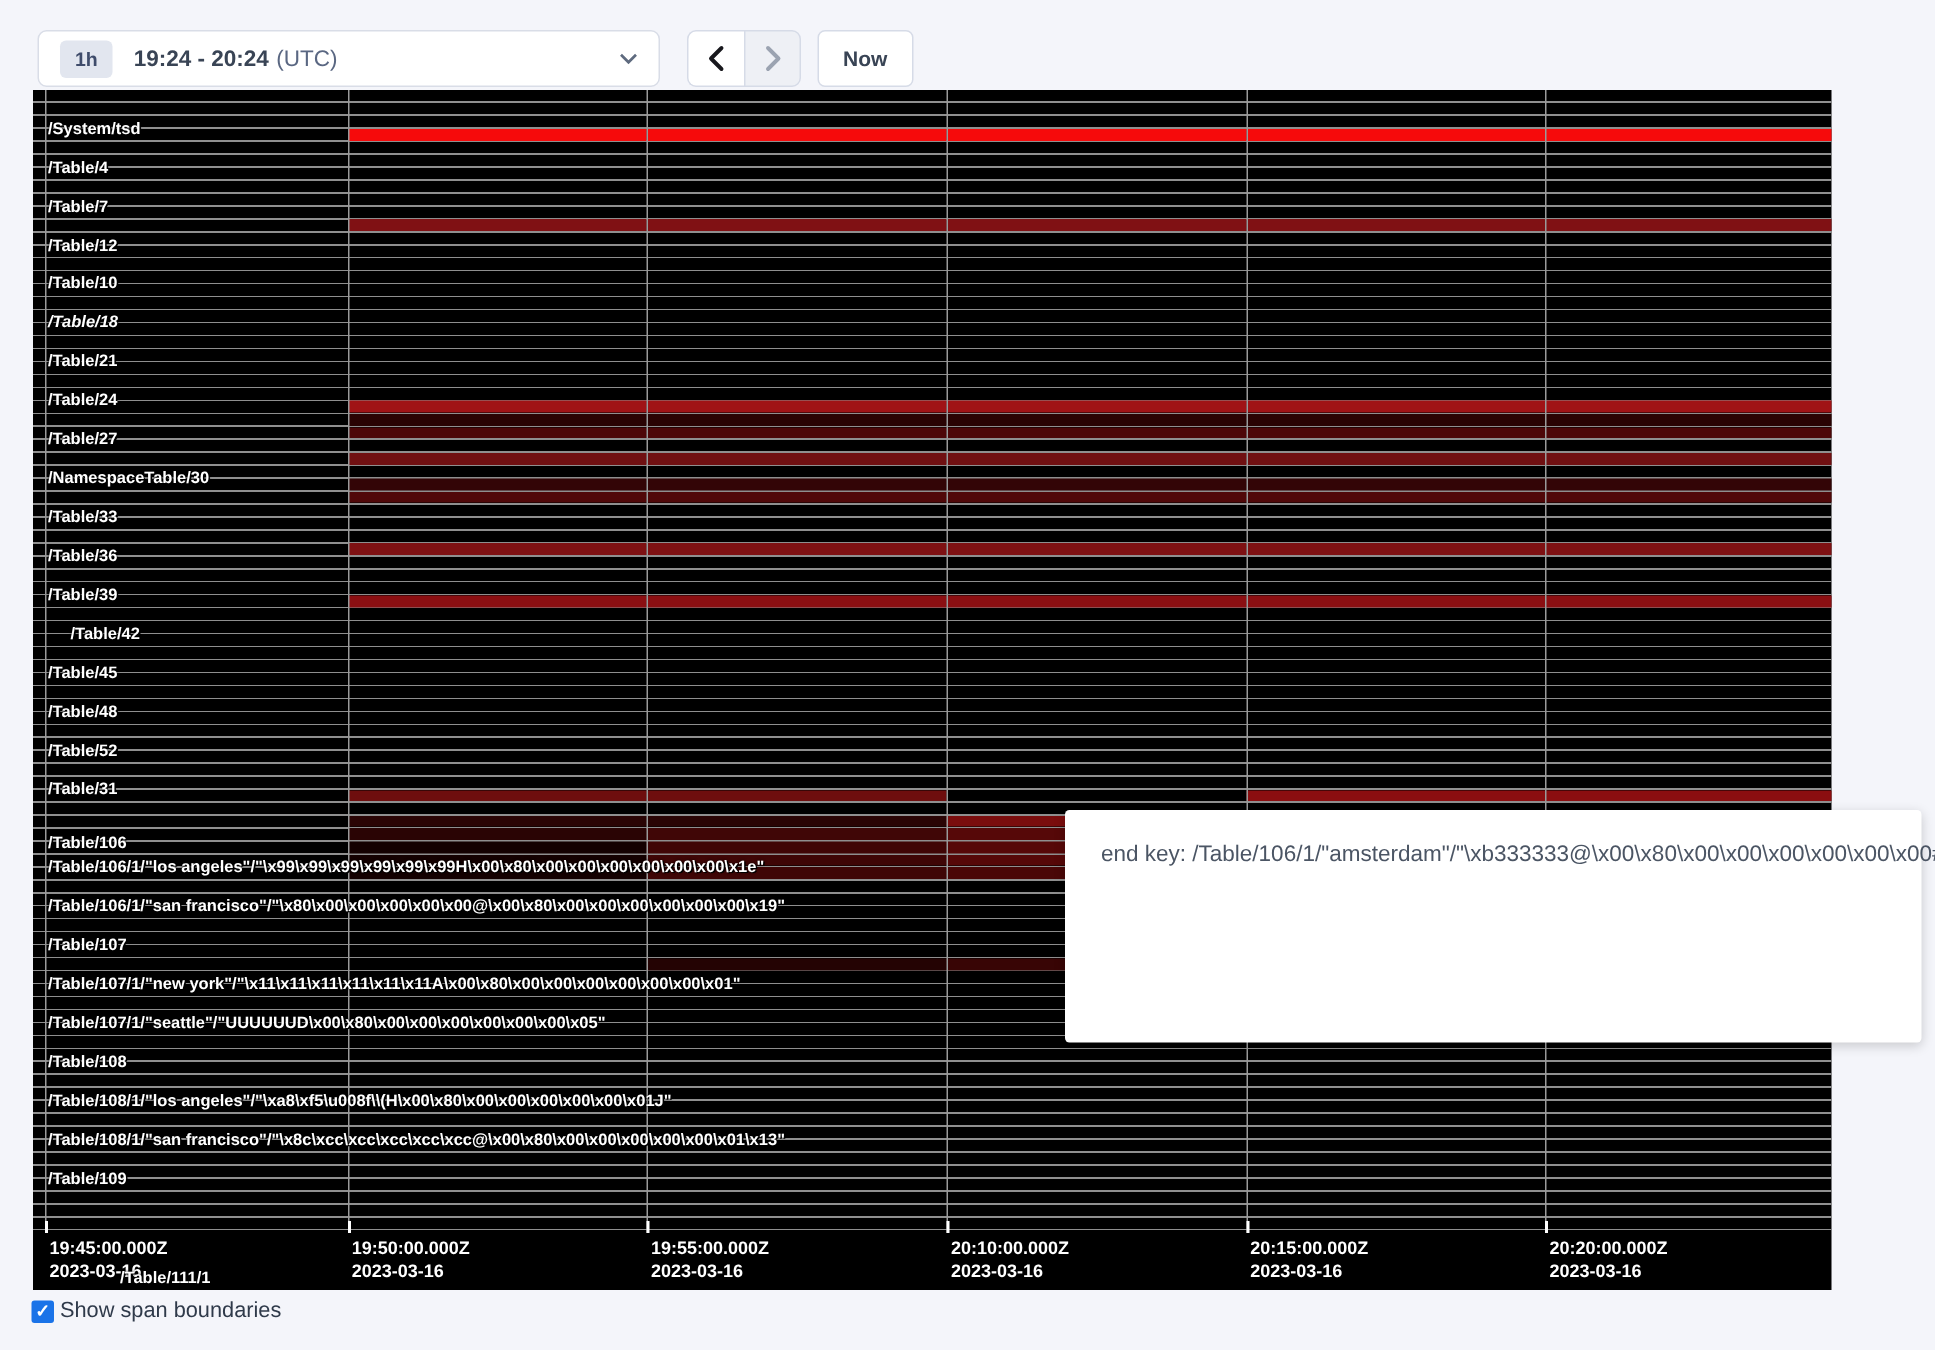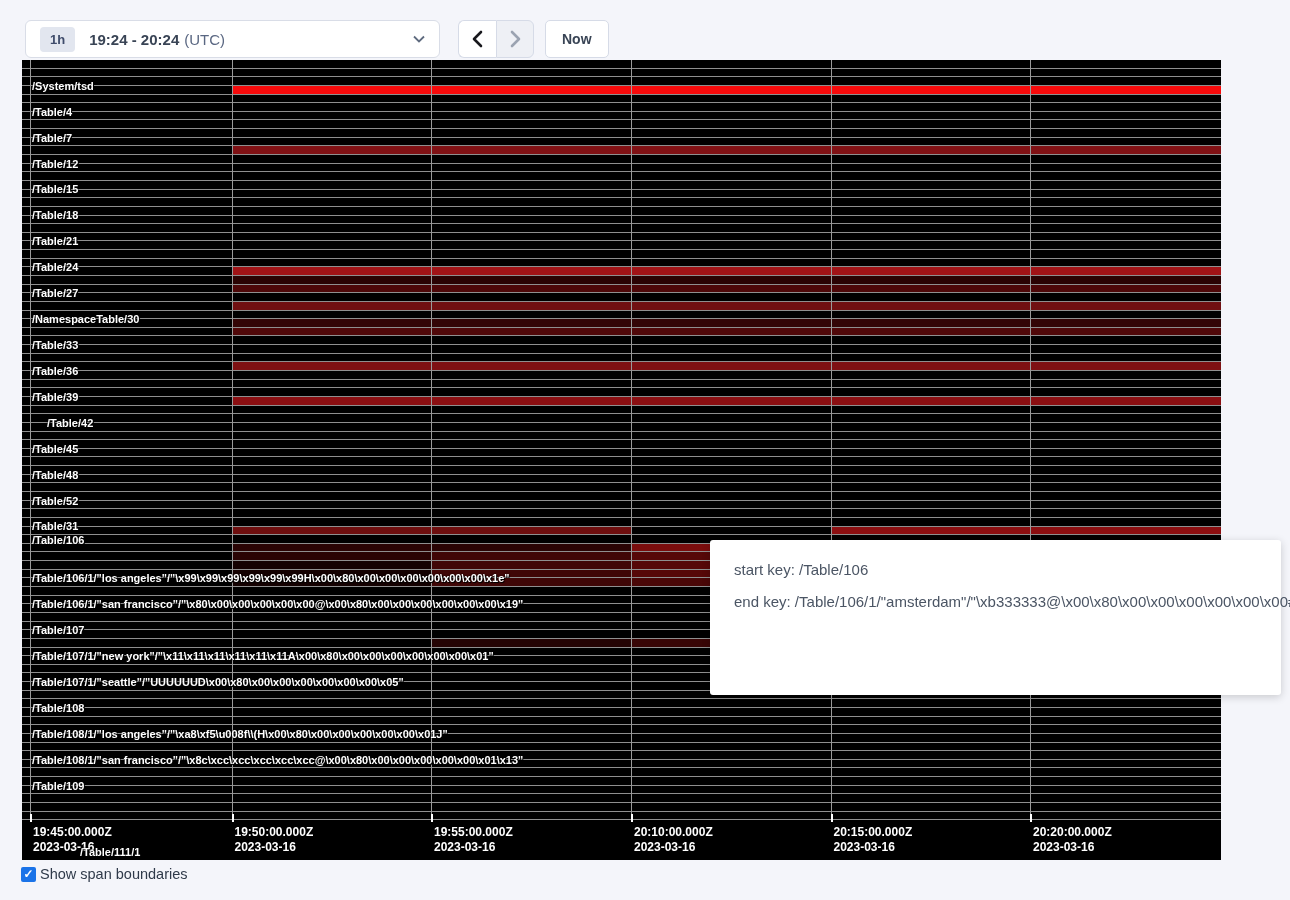--- a/index.html
+++ b/index.html
@@ -205,48 +205,47 @@
     <div class="axis-label" style="left: 811.5px; top: 765px; white-space: pre;">20:15:00.000Z
 2023-03-16</div>
     <div class="grid-line" style="left: 1008px;"></div>
     <div class="axis-tick" style="left: 1008px;"></div>
     <div class="axis-label" style="left: 1011px; top: 765px; white-space: pre;">20:20:00.000Z
 2023-03-16</div>
     <div class="row-label" style="top: 19.78px;">/System/tsd</div>
     <div class="row-label" style="top: 45.7px;">/Table/4</div>
     <div class="row-label" style="top: 71.62px;">/Table/7</div>
     <div class="row-label" style="top: 97.54px;">/Table/12</div>
-    <div class="row-label" style="top: 123.46px;">/Table/15</div>
-    <div class="row-label" style="top: 149.38px;">/Table/18</div>
+    <div class="row-label" style="top: 123.46px;">/Table/10</div>
+    <div class="row-label" style="top: 149.38px; font-style: italic;">/Table/18</div>
     <div class="row-label" style="top: 175.3px;">/Table/21</div>
     <div class="row-label" style="top: 201.22px;">/Table/24</div>
     <div class="row-label" style="top: 227.14px;">/Table/27</div>
     <div class="row-label" style="top: 253.06px;">/NamespaceTable/30</div>
     <div class="row-label" style="top: 278.98px;">/Table/33</div>
     <div class="row-label" style="top: 304.9px;">/Table/36</div>
     <div class="row-label" style="top: 330.82px;">/Table/39</div>
     <div class="row-label" style="top: 356.74px; margin-left: 15px;">/Table/42</div>
     <div class="row-label" style="top: 382.66px;">/Table/45</div>
     <div class="row-label" style="top: 409px;">/Table/48</div>
     <div class="row-label" style="top: 434.5px;">/Table/52</div>
     <div class="row-label" style="top: 460.42px;">/Table/31</div>
-    <div class="row-label" style="top: 474px;">/Table/106</div>
+    <div class="row-label" style="top: 496px;">/Table/106</div>
     <div class="row-label" style="top: 512.26px;">/Table/106/1/"los angeles"/"\x99\x99\x99\x99\x99\x99H\x00\x80\x00\x00\x00\x00\x00\x00\x1e"</div>
     <div class="row-label" style="top: 538.18px;">/Table/106/1/"san francisco"/"\x80\x00\x00\x00\x00\x00@\x00\x80\x00\x00\x00\x00\x00\x00\x19"</div>
     <div class="row-label" style="top: 564.1px;">/Table/107</div>
     <div class="row-label" style="top: 590.02px;">/Table/107/1/"new york"/"\x11\x11\x11\x11\x11\x11A\x00\x80\x00\x00\x00\x00\x00\x00\x01"</div>
     <div class="row-label" style="top: 615.94px;">/Table/107/1/"seattle"/"UUUUUUD\x00\x80\x00\x00\x00\x00\x00\x00\x05"</div>
     <div class="row-label" style="top: 641.86px;">/Table/108</div>
     <div class="row-label" style="top: 667.78px;">/Table/108/1/"los angeles"/"\xa8\xf5\u008f\\(H\x00\x80\x00\x00\x00\x00\x00\x01J"</div>
     <div class="row-label" style="top: 693.7px;">/Table/108/1/"san francisco"/"\x8c\xcc\xcc\xcc\xcc\xcc@\x00\x80\x00\x00\x00\x00\x00\x01\x13"</div>
     <div class="row-label" style="top: 719.62px;">/Table/109</div>
     <div class="row-label" style="top: 786px; padding-left: 48px;">/Table/111/1</div>
   </div>
 
 <div class="tooltip">
-  <div>start key: /Table/106</div>
   <div>end key: /Table/106/1/"amsterdam"/"\xb333333@\x00\x80\x00\x00\x00\x00\x00\x00#"</div>
 </div>
 
 <div class="checkbox-row">
   <span class="checkbox-box">✓</span>
   <span class="checkbox-label">Show span boundaries</span>
 </div>
 
 </body></html>

